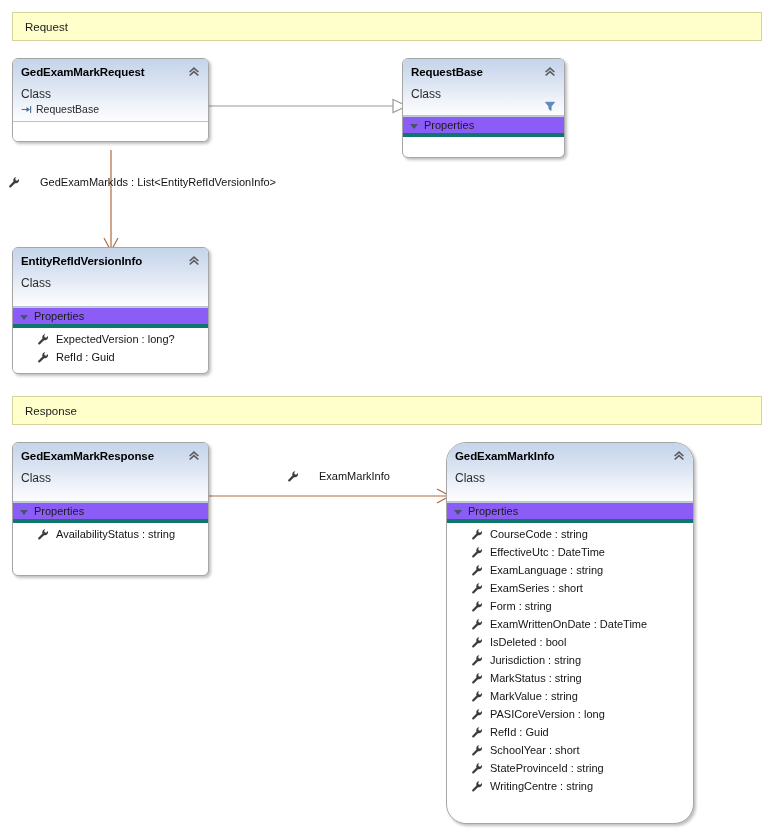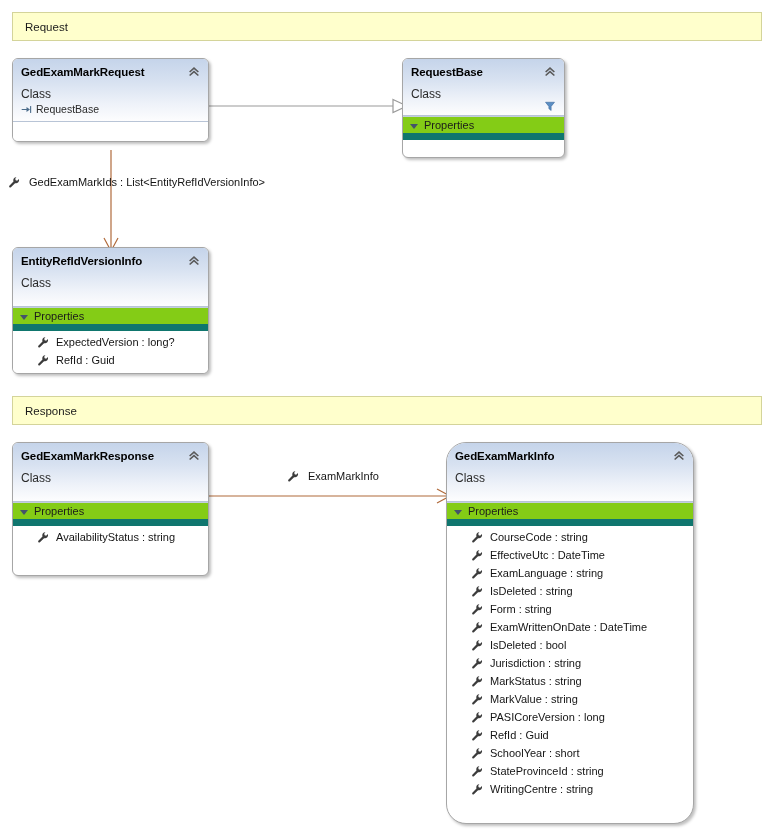--- a/index.html
+++ b/index.html
@@ -78,23 +78,23 @@
   .funnel {
     position: absolute;
     right: 8px;
     bottom: 3px;
     width: 12px;
     height: 12px;
   }
 
   
   .compartment-title {
-    background: #84cc16;
+    background: #8b5cf6;
     border-top: 1px solid #c3cedd;
-    border-bottom: 7px solid #0f766e;
+    border-bottom: 4px solid #0f766e;
     padding: 2px 0 2px 7px;
     font-size: 11px;
     display: flex;
     align-items: center;
     gap: 6px;
     color: #1b1b1b;
   }
   .tri-down {
     width: 0; height: 0;
     border-left: 4px solid transparent;
@@ -118,21 +118,21 @@
   
   .wrench { width: 12px; height: 12px; flex: none; }
   .arrow-in { width: 11px; height: 11px; flex: none; }
 
   
   .conn { position: absolute; pointer-events: none; }
   .conn-label {
     position: absolute;
     display: flex;
     align-items: center;
-    gap: 9px;
+    gap: 20px;
     font-size: 11px;
     color: #141414;
     white-space: nowrap;
   }
 </style>
 </head>
 <body>
 
 <div class="banner" style="left:12px; top:12px; width:750px; height:29px;">
   <span>Request</span>
@@ -293,21 +293,21 @@
       <div class="member">
         <svg class="wrench" viewBox="0 0 16 16">
           <path d="M11.2 1.6a4.2 4.2 0 0 0-3.9 5.8L1.8 12.9a1.5 1.5 0 0 0 2.1 2.1l5.5-5.5a4.2 4.2 0 0 0 5.1-5.6l-2.3 2.3-2-0.6-0.6-2z" fill="#3c3c3c"></path>
         </svg>
         <span>ExamLanguage : string</span>
       </div>
       <div class="member">
         <svg class="wrench" viewBox="0 0 16 16">
           <path d="M11.2 1.6a4.2 4.2 0 0 0-3.9 5.8L1.8 12.9a1.5 1.5 0 0 0 2.1 2.1l5.5-5.5a4.2 4.2 0 0 0 5.1-5.6l-2.3 2.3-2-0.6-0.6-2z" fill="#3c3c3c"></path>
         </svg>
-        <span>IsDeleted : string</span>
+        <span>ExamSeries : short</span>
       </div>
       <div class="member">
         <svg class="wrench" viewBox="0 0 16 16">
           <path d="M11.2 1.6a4.2 4.2 0 0 0-3.9 5.8L1.8 12.9a1.5 1.5 0 0 0 2.1 2.1l5.5-5.5a4.2 4.2 0 0 0 5.1-5.6l-2.3 2.3-2-0.6-0.6-2z" fill="#3c3c3c"></path>
         </svg>
         <span>Form : string</span>
       </div>
       <div class="member">
         <svg class="wrench" viewBox="0 0 16 16">
           <path d="M11.2 1.6a4.2 4.2 0 0 0-3.9 5.8L1.8 12.9a1.5 1.5 0 0 0 2.1 2.1l5.5-5.5a4.2 4.2 0 0 0 5.1-5.6l-2.3 2.3-2-0.6-0.6-2z" fill="#3c3c3c"></path>

